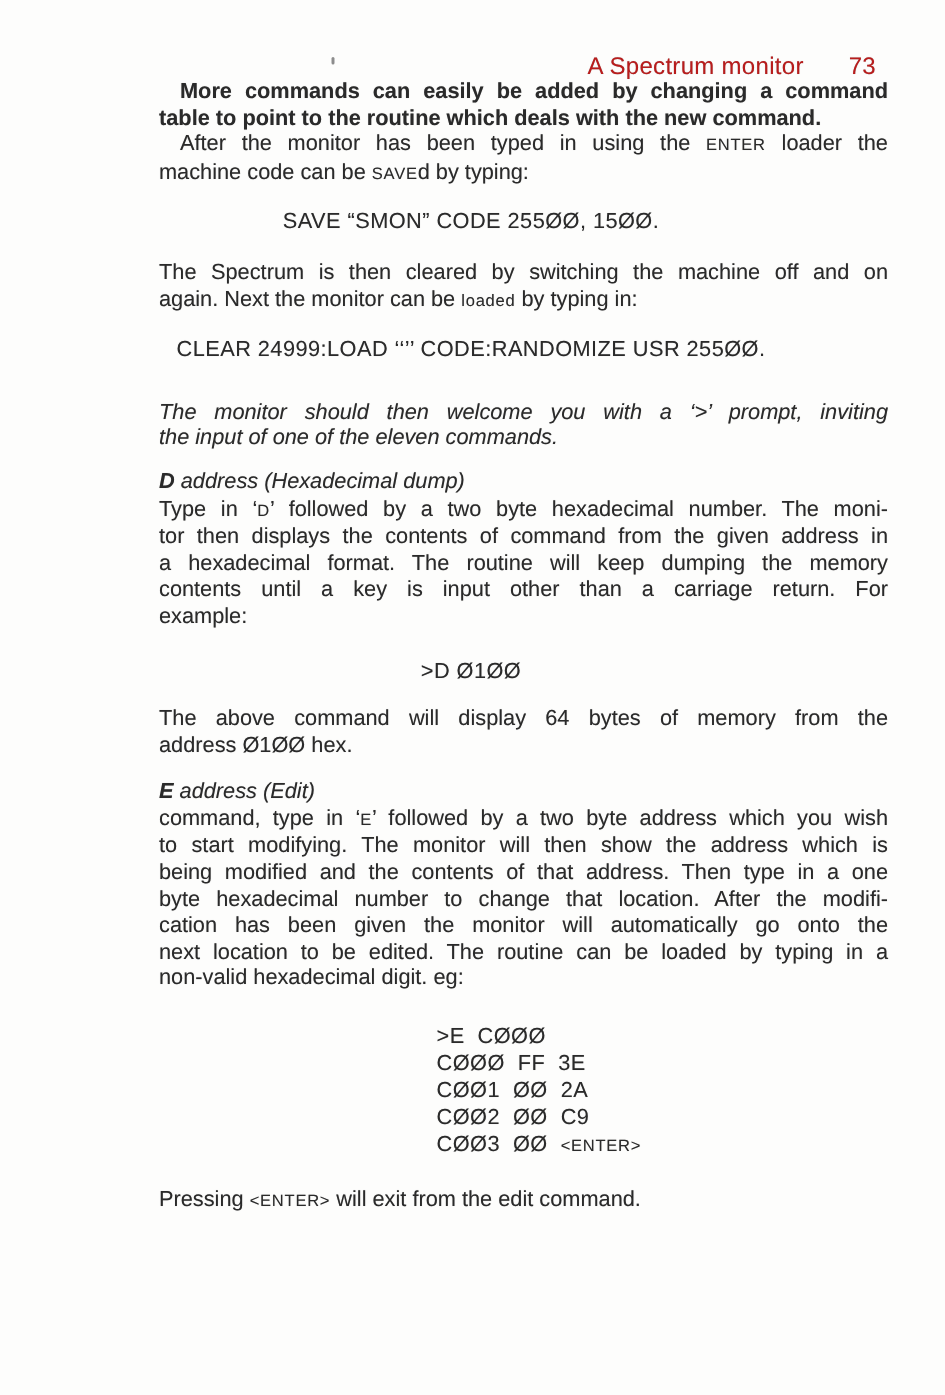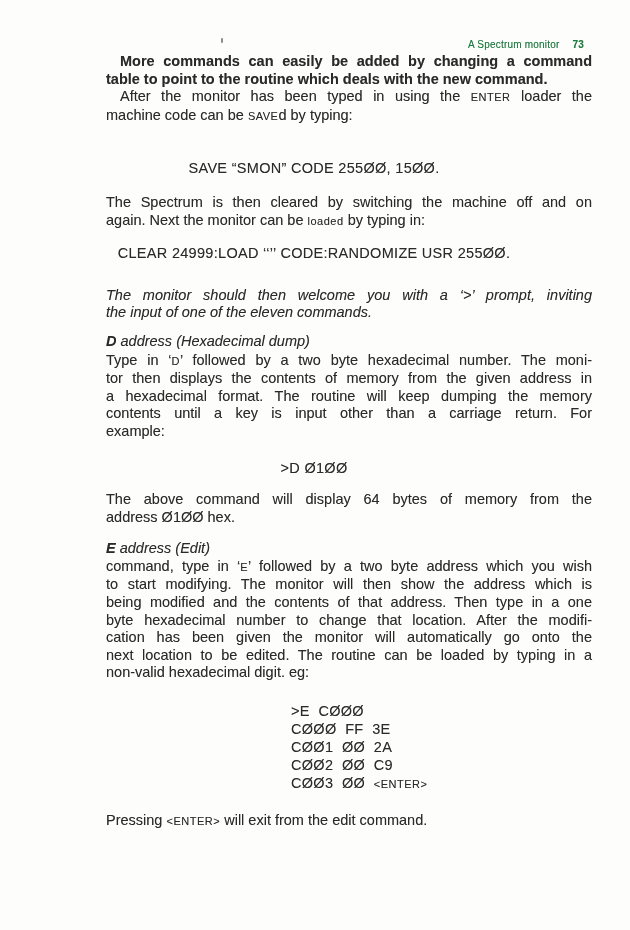--- a/index.html
+++ b/index.html
@@ -12,43 +12,43 @@
     overflow:hidden;
     text-shadow:0 0 .5px rgba(40,40,40,.35);
   }
   .artifact{
     position:absolute;left:221px;top:38px;width:2px;height:5px;
     background:#8d8d8d;border-radius:1px;
   }
   .content{position:absolute;left:106px;top:37px;width:486px;}
   .header{
     display:flex;justify-content:flex-end;align-items:flex-end;
-    font-size:10px;line-height:16px;color:#15803d;letter-spacing:.2px;
+    font-size:16px;line-height:16px;color:#b91c1c;letter-spacing:.2px;
     padding-right:8px;
   }
-  .header .pn{margin-left:13px;font-weight:bold;}
+  .header .pn{margin-left:30px;}
   .line{
     font-size:14.5px;line-height:17.6px;
     text-align:justify;text-align-last:justify;
   }
   .line.last{text-align-last:left;}
   .line.indent{text-indent:14px;}
   .heading{font-size:14.5px;line-height:17.6px;font-style:italic;}
   .display{
     width:416px;text-align:center;
     font-size:14.5px;line-height:17.6px;letter-spacing:.3px;
   }
   .code{margin-left:185px;font-size:14.5px;line-height:18px;letter-spacing:.3px;}
   .code .cline{white-space:pre;}
   .sc{font-size:.76em;letter-spacing:.5px;}
   .i{font-style:italic;}
   .bi{font-style:italic;font-weight:700;}
   
   [data-block="para-more"]{font-weight:bold;}
-  [data-block="disp-save"]{margin-top:35px;}
+  [data-block="disp-save"]{margin-top:15px;}
   [data-block="para-spectrum"]{margin-top:16px;}
   [data-block="disp-clear"]{margin-top:15px;}
   [data-block="para-welcome"]{margin-top:24px;font-style:italic;}
   [data-block="head-d"]{margin-top:11px;}
   [data-block="para-d"]{margin-top:1px;}
   [data-block="disp-dump"]{margin-top:19px;}
   [data-block="para-above"]{margin-top:14px;}
   [data-block="head-e"]{margin-top:14px;}
   [data-block="para-e"]{margin-top:0;}
   [data-block="code-edit"]{margin-top:20px;}
@@ -79,21 +79,21 @@
           <div class="line last">again. Next the monitor can be <span class="sc">loaded</span> by typing in:</div>
         </div>
         <div data-block="disp-clear" class="display">CLEAR 24999:LOAD ‘‘’’ CODE:RANDOMIZE USR 255ØØ.</div>
         <div data-block="para-welcome">
           <div class="line">The monitor should then welcome you with a ‘&gt;’ prompt, inviting</div>
           <div class="line last">the input of one of the eleven commands.</div>
         </div>
         <div data-block="head-d" class="heading"><span class="bi">D</span><span class="i"> address (Hexadecimal dump)</span></div>
         <div data-block="para-d">
           <div class="line">Type in ‘<span class="sc">D</span>’ followed by a two byte hexadecimal number. The moni-</div>
-          <div class="line">tor then displays the contents of memory from the given address in</div>
+          <div class="line">tor then displays the contents of command from the given address in</div>
           <div class="line">a hexadecimal format. The routine will keep dumping the memory</div>
           <div class="line">contents until a key is input other than a carriage return. For</div>
           <div class="line last">example:</div>
         </div>
         <div data-block="disp-dump" class="display">&gt;D Ø1ØØ</div>
         <div data-block="para-above">
           <div class="line">The above command will display 64 bytes of memory from the</div>
           <div class="line last">address Ø1ØØ hex.</div>
         </div>
         <div data-block="head-e" class="heading"><span class="bi">E</span><span class="i"> address (Edit)</span></div>

